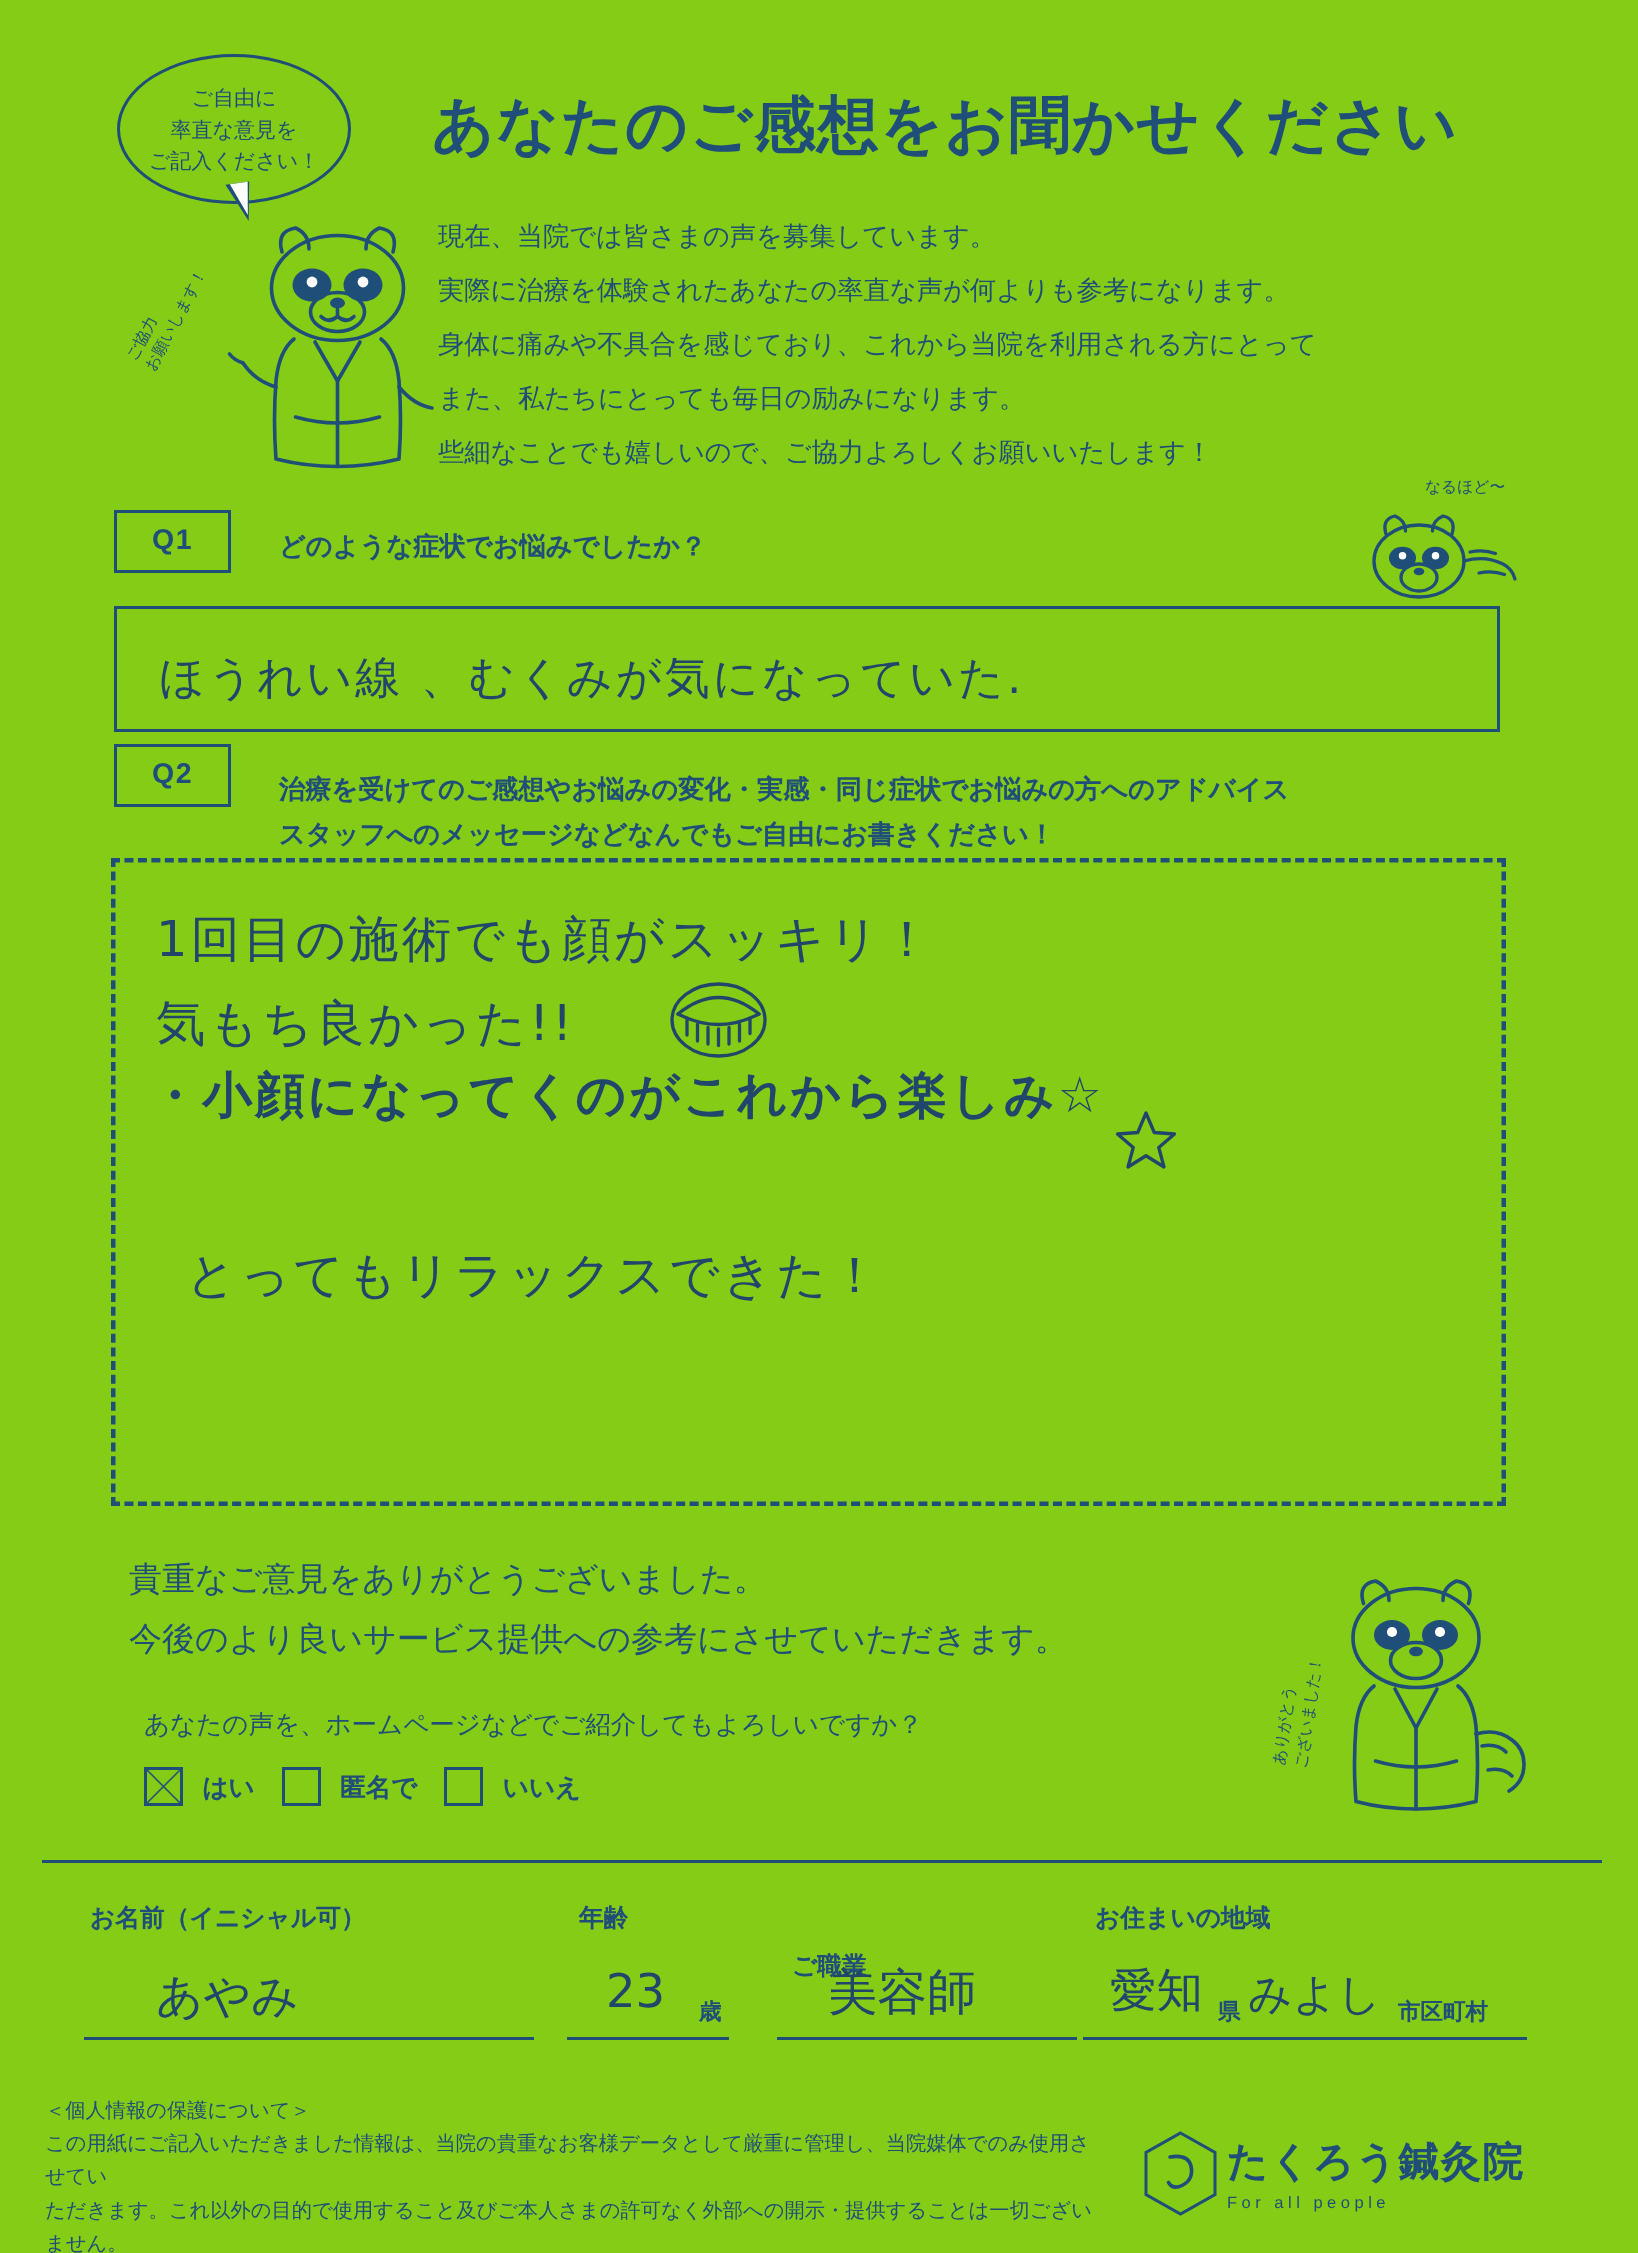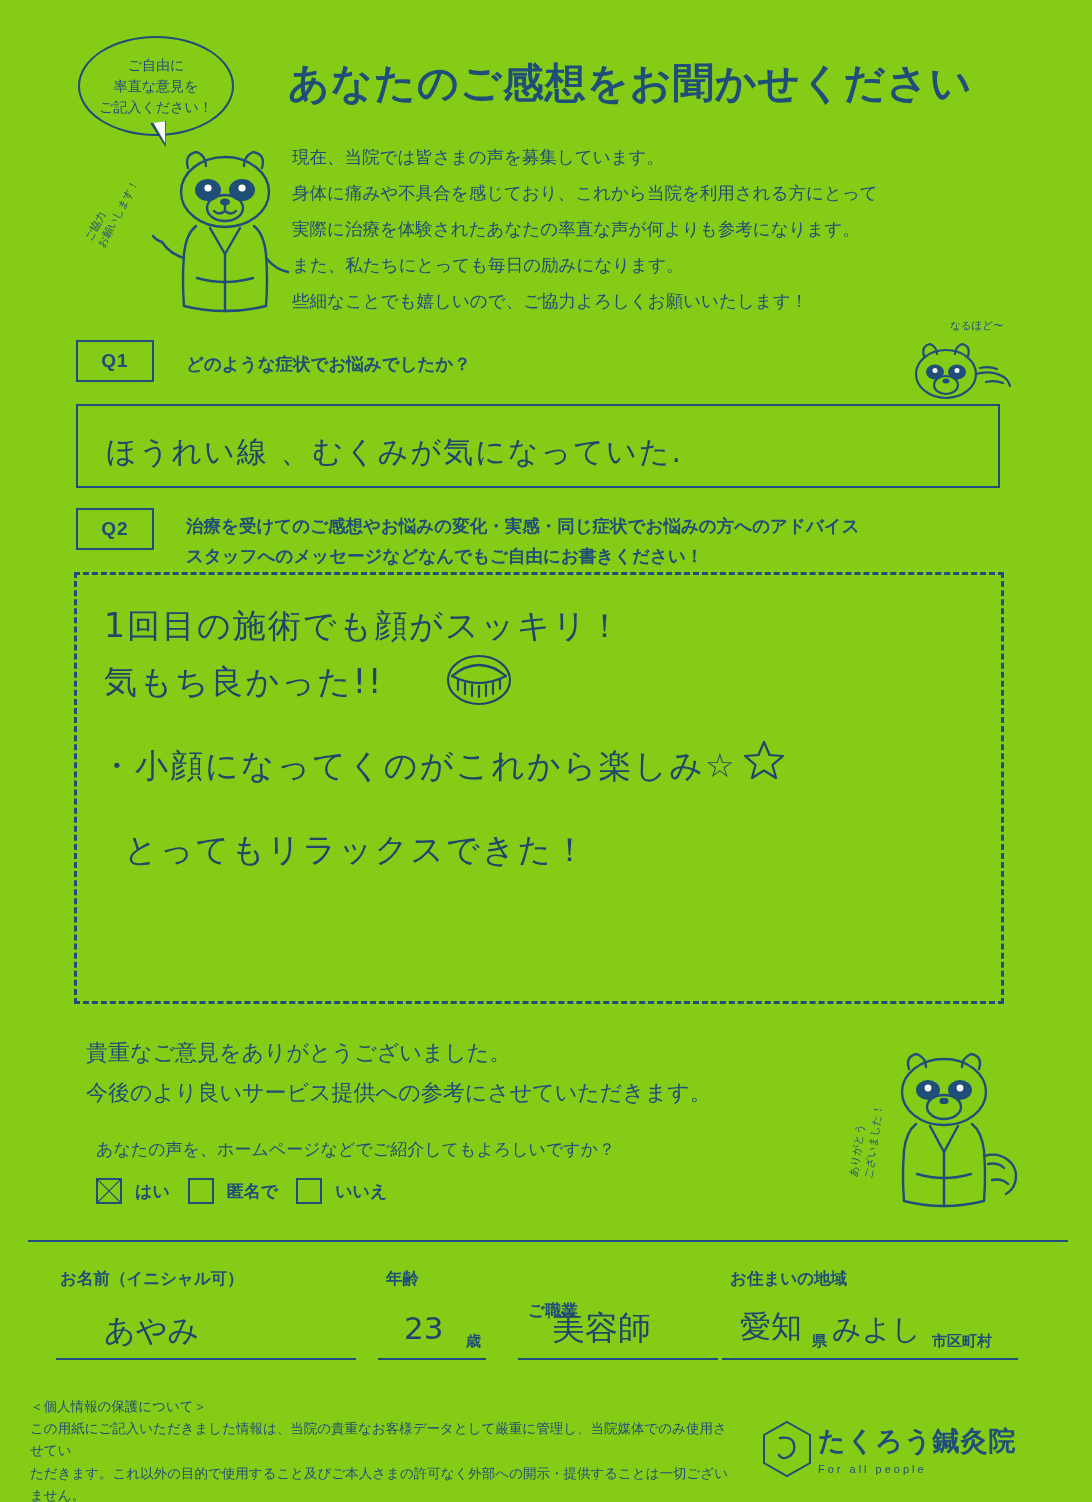--- a/index.html
+++ b/index.html
@@ -278,22 +278,22 @@
       <path d="M12 92 q-6 -2 -9 -6"></path>
       <path d="M116 108 q10 12 22 14"></path>
       <path d="M47 128 q28 8 56 0"></path>
     </g>
   </svg>
   <div class="mascot-note" style="left:74px; top:196px; transform:rotate(-62deg);">ご協力<br>お願いします！</div>
 
   <div class="main-title">あなたのご感想をお聞かせください</div>
   <div class="intro">
     <div>現在、当院では皆さまの声を募集しています。</div>
+    <div>実際に治療を体験されたあなたの率直な声が何よりも参考になります。</div>
     <div>身体に痛みや不具合を感じており、これから当院を利用される方にとって</div>
-    <div>実際に治療を体験されたあなたの率直な声が何よりも参考になります。</div>
     <div>また、私たちにとっても毎日の励みになります。</div>
     <div>些細なことでも嬉しいので、ご協力よろしくお願いいたします！</div>
   </div>
 
   <div class="q-tag" style="left:76px; top:340px;">Q1</div>
   <div class="q-text" style="left:186px; top:350px;">どのような症状でお悩みでしたか？</div>
 
   <svg class="mascot" style="left:900px; top:334px;" width="112" height="72" viewBox="0 0 112 72">
     <g fill="none" stroke="#1f4e79" stroke-width="2.2" stroke-linecap="round" stroke-linejoin="round">
       <ellipse cx="46" cy="40" rx="30" ry="24"></ellipse>
@@ -308,41 +308,41 @@
       <path d="M76 40 q14 -4 26 2 q6 3 8 10"></path>
       <path d="M80 34 q9 -2 17 1"></path>
       <path d="M86 48 q9 -2 17 1"></path>
     </g>
   </svg>
   <div class="mascot-note" style="left:950px; top:318px;">なるほど〜</div>
 
   <div class="answer-box-solid" style="left:76px; top:404px; width:924px; height:84px;"></div>
   <div class="handwriting hw1" style="left:106px; top:432px;">ほうれい線 、むくみが気になっていた.</div>
 
-  <div class="q-tag" style="left:76px; top:508px;">Q2</div>
+  <div class="q-tag" style="left:76px; top:496px;">Q2</div>
   <div class="q-text" style="left:186px; top:512px;">
     <div>治療を受けてのご感想やお悩みの変化・実感・同じ症状でお悩みの方へのアドバイス</div>
     <div>スタッフへのメッセージなどなんでもご自由にお書きください！</div>
   </div>
 
   <div class="answer-box-dashed" style="left:74px; top:572px; width:930px; height:432px;"></div>
 
   <div class="handwriting hw2" style="left:104px; top:604px;">1回目の施術でも顔がスッキリ！</div>
   <div class="handwriting hw2" style="left:104px; top:660px;">気もち良かった!!</div>
 
   <svg style="position:absolute; left:444px; top:648px;" width="70" height="60" viewBox="0 0 70 60">
     <g fill="none" stroke="#20466b" stroke-width="2.2" stroke-linecap="round">
       <ellipse cx="35" cy="32" rx="31" ry="24"></ellipse>
       <path d="M8 28 q27 14 54 0"></path>
       <path d="M14 32 v10 M21 35 v11 M28 37 v11 M35 38 v11 M42 37 v11 M49 35 v11 M56 31 v10"></path>
       <path d="M8 28 q27 -22 54 0"></path>
     </g>
   </svg>
 
-  <div class="handwriting hw2" style="left:100px; top:744px;">・小顔になってくのがこれから楽しみ☆</div>
+  <div class="handwriting hw2" style="left:100px; top:708px;font-weight:bold;">・小顔になってくのがこれから楽しみ☆</div>
 
   <svg style="position:absolute; left:742px; top:738px;" width="44" height="44" viewBox="0 0 44 44">
     <path d="M22 4 L27.5 17 L41 18 L30.5 27 L34 40 L22 32.5 L10 40 L13.5 27 L3 18 L16.5 17 Z" fill="none" stroke="#20466b" stroke-width="2.2" stroke-linejoin="round"></path>
   </svg>
 
   <div class="handwriting hw2" style="left:124px; top:828px;">とってもリラックスできた！</div>
 
   <div class="thanks" style="top:1038px;">貴重なご意見をありがとうございました。</div>
   <div class="thanks" style="top:1078px;">今後のより良いサービス提供への参考にさせていただきます。</div>
 

